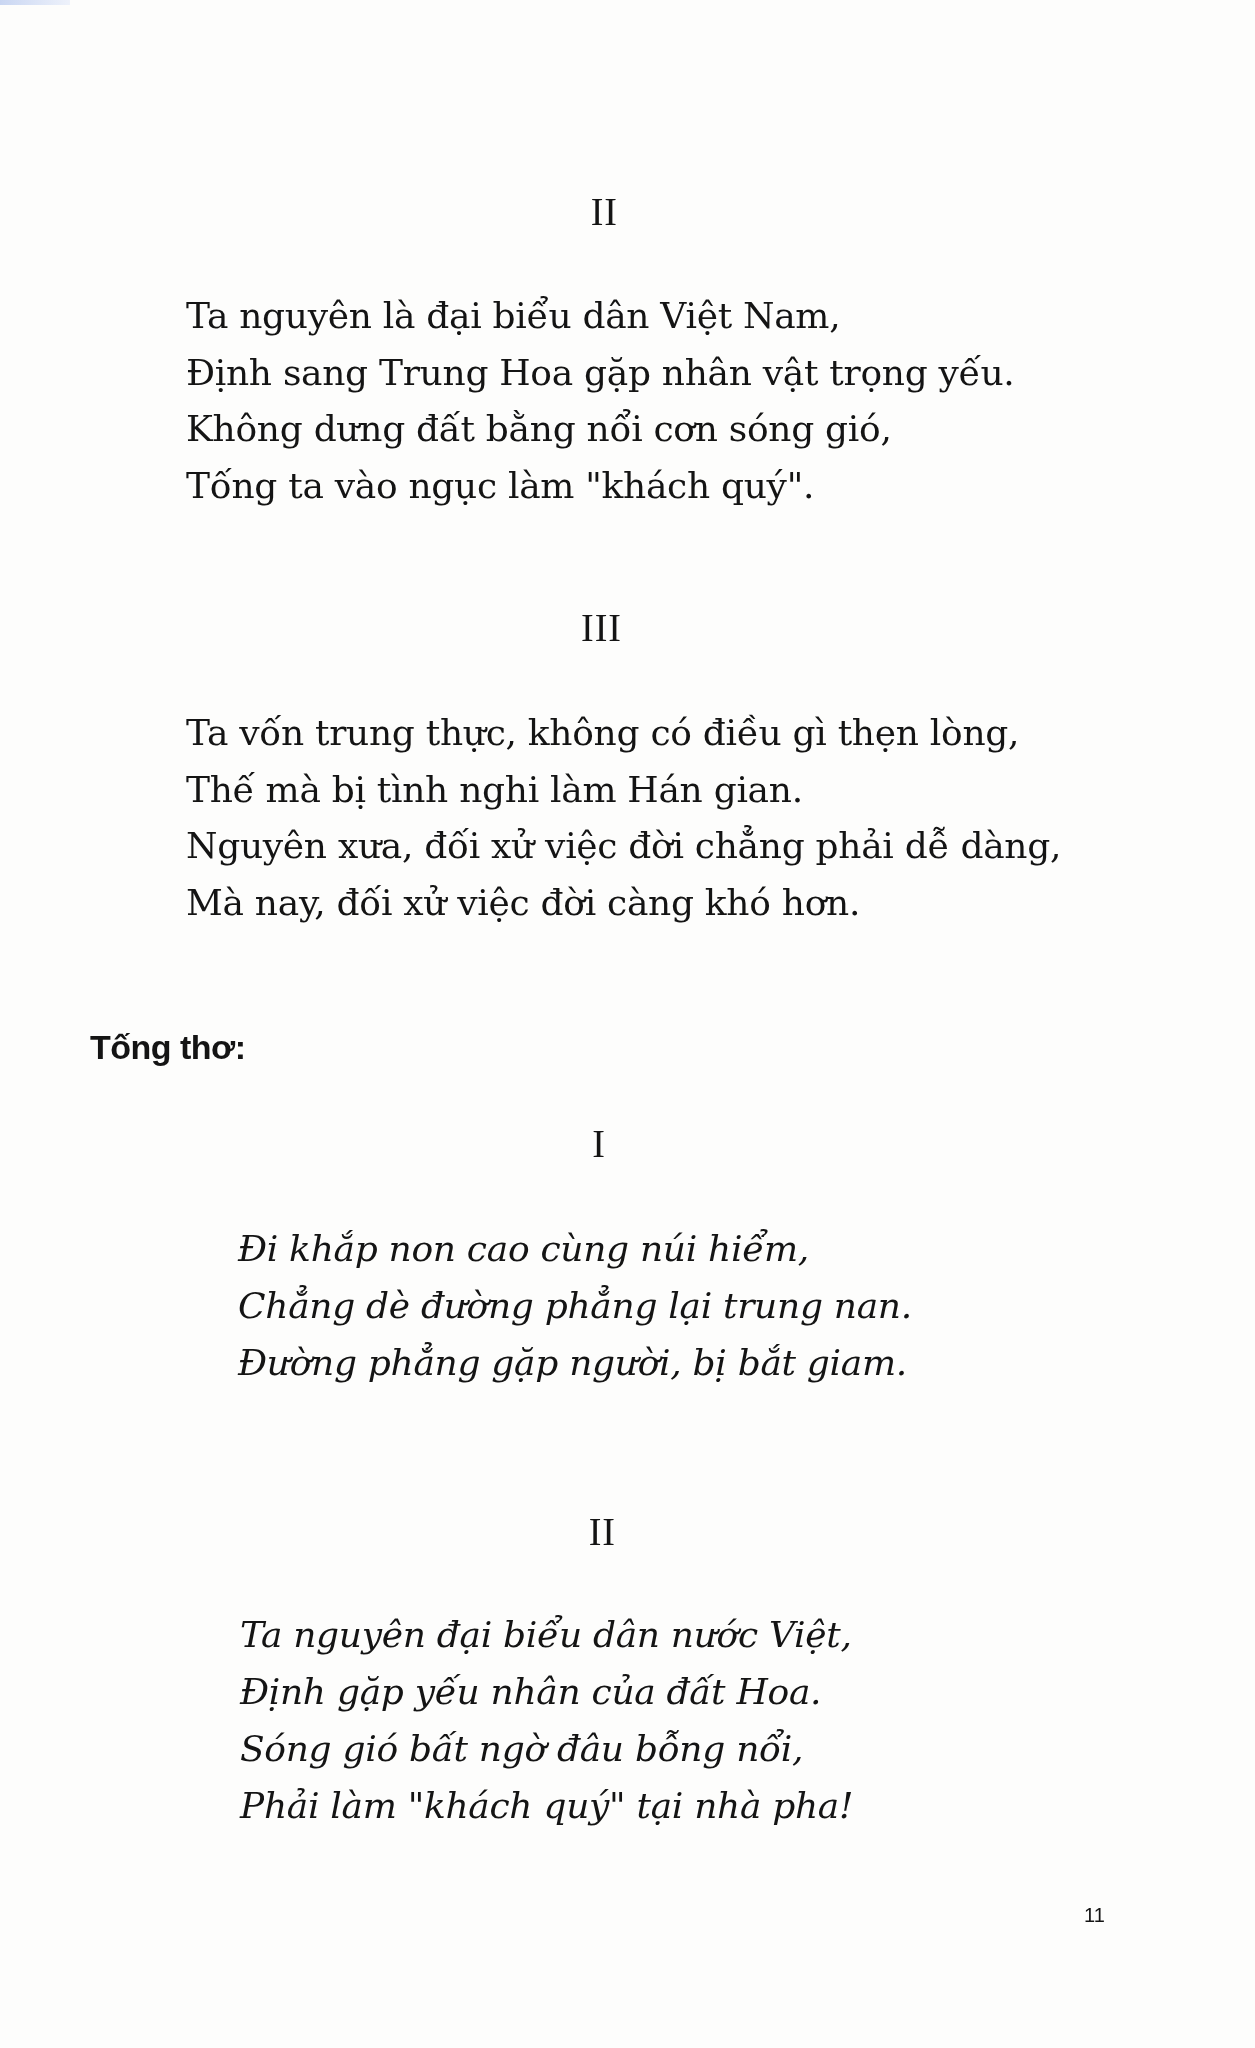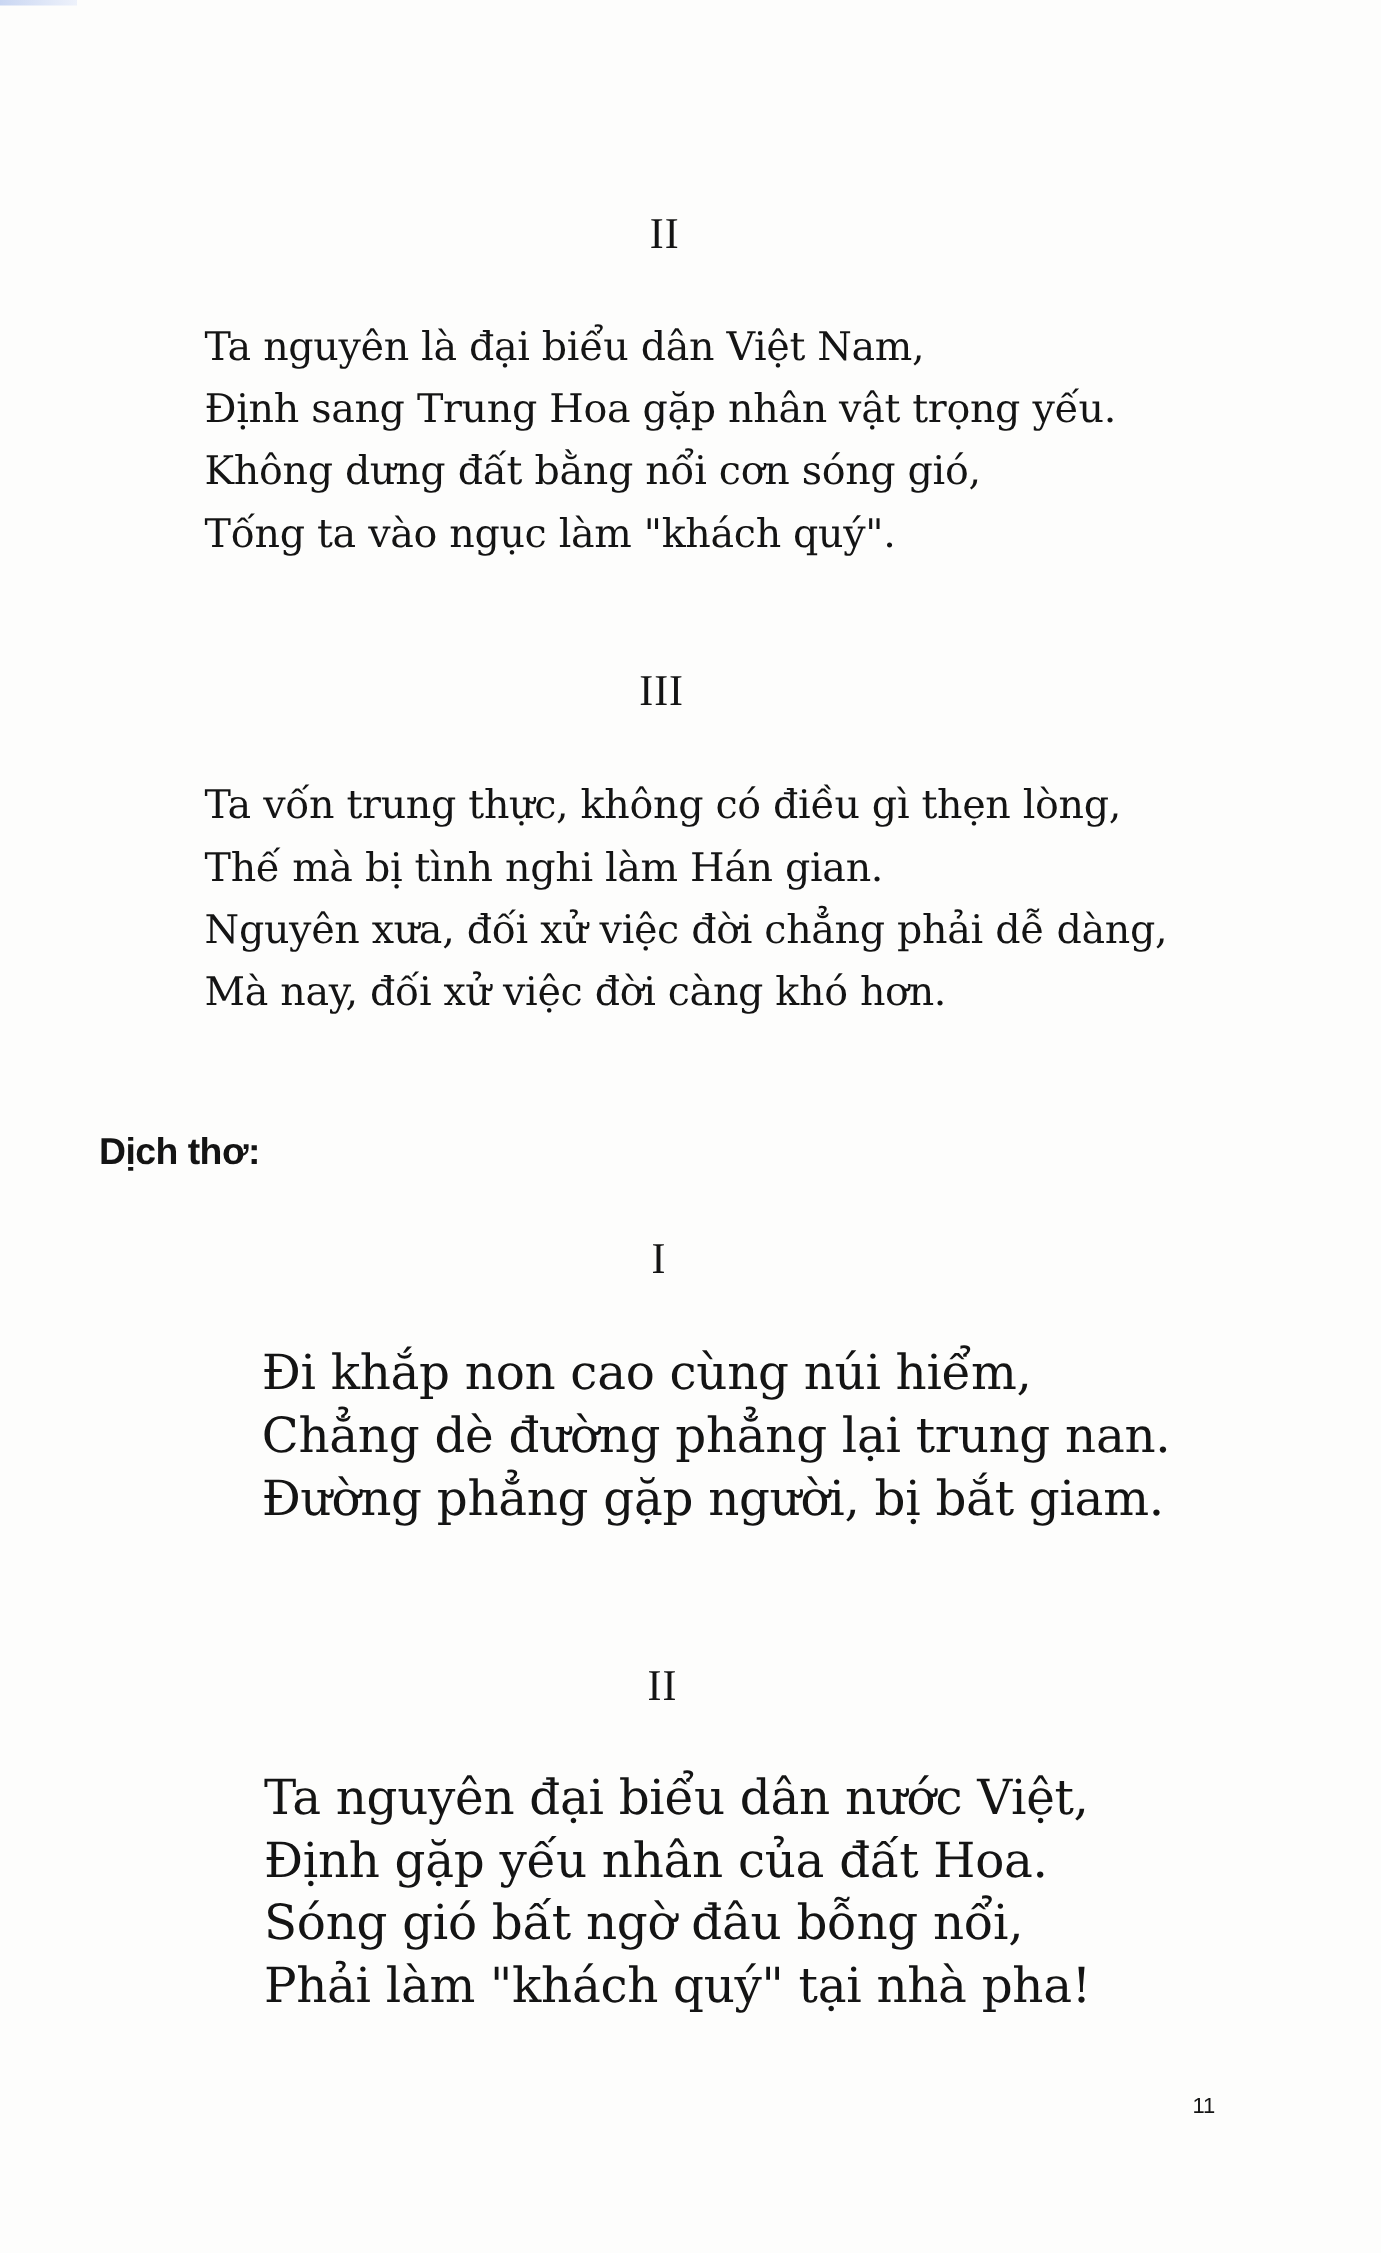--- a/index.html
+++ b/index.html
@@ -38,21 +38,22 @@
     position: absolute;
     font-size: 36px;
     line-height: 56.5px;
     white-space: nowrap;
     letter-spacing: -0.3px;
   }
   .stanza .line {
     display: block;
   }
   .stanza.translation {
-    font-size: 44px;
+    font-style: italic;
+    font-size: 36px;
     line-height: 57px;
   }
   .heading {
     position: absolute;
     font-family: "Liberation Sans", "DejaVu Sans", sans-serif;
     font-weight: bold;
     font-size: 34px;
     letter-spacing: -0.5px;
   }
   .page-number {
@@ -80,21 +81,21 @@
 
   <div class="section-num" style="left:580px; top:604px;">III</div>
 
   <div class="stanza" style="left:186px; top:705px;">
     <span class="line">Ta vốn trung thực, không có điều gì thẹn lòng,</span>
     <span class="line">Thế mà bị tình nghi làm Hán gian.</span>
     <span class="line">Nguyên xưa, đối xử việc đời chẳng phải dễ dàng,</span>
     <span class="line">Mà nay, đối xử việc đời càng khó hơn.</span>
   </div>
 
-  <div class="heading" style="left:90px; top:1028px;">Dịch thơ:</div>
+  <div class="heading" style="left:90px; top:1028px;">Tống thơ:</div>
 
   <div class="section-num" style="left:592px; top:1120px;">I</div>
 
   <div class="stanza translation" style="left:238px; top:1220px;">
     <span class="line">Đi khắp non cao cùng núi hiểm,</span>
     <span class="line">Chẳng dè đường phẳng lại trung nan.</span>
     <span class="line">Đường phẳng gặp người, bị bắt giam.</span>
   </div>
 
   <div class="section-num" style="left:588px; top:1508px;">II</div>

